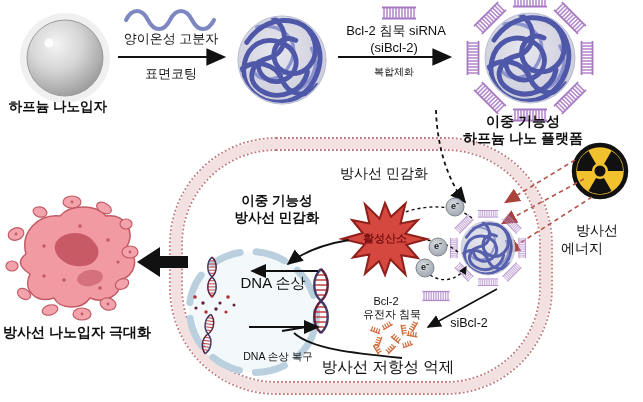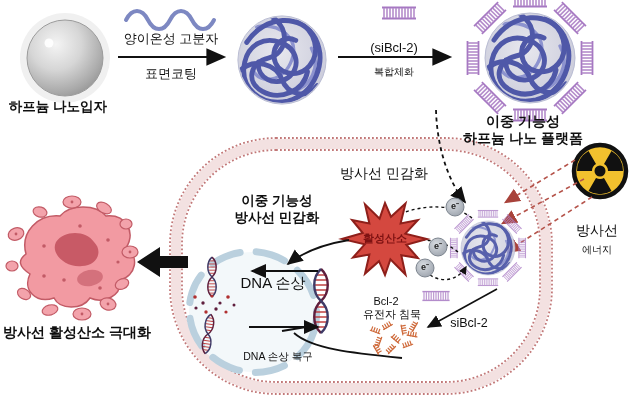--- a/index.html
+++ b/index.html
@@ -270,33 +270,35 @@
       <circle cx="-62" cy="-26" r="1.4"></circle>
           <circle cx="30" cy="44" r="1.4"></circle>
           <circle cx="52" cy="-8" r="1.4"></circle>
     </g>
   </g>
 </svg>
 
 <div class="lbl b" style="left:58px;top:107px;font-size:13.5px;">하프늄 나노입자</div>
 <div class="lbl" style="left:171px;top:39px;font-size:13px;">양이온성 고분자</div>
 <div class="lbl" style="left:171px;top:74px;font-size:13px;">표면코팅</div>
+<div class="lbl" style="left:396px;top:31px;font-size:13px;">Bcl-2 침묵 siRNA</div>
 <div class="lbl" style="left:394px;top:48px;font-size:13px;">(siBcl-2)</div>
 <div class="lbl" style="left:394px;top:71px;font-size:10px;">복합체화</div>
 <div class="lbl b" style="left:523px;top:122px;font-size:14px;">이중 기능성</div>
 <div class="lbl b" style="left:523px;top:139px;font-size:14px;">하프늄 나노 플랫폼</div>
 <div class="lbl" style="left:597px;top:231px;font-size:14px;">방사선</div>
-<div class="lbl" style="left:597px;top:249px;font-size:10px;">에너지</div>
+<div class="lbl" style="left:582px;top:249px;font-size:14px;">에너지</div>
 <div class="lbl" style="left:384px;top:174px;font-size:14px;">방사선 민감화</div>
 <div class="lbl b" style="left:277px;top:201px;font-size:13.5px;">이중 기능성</div>
 <div class="lbl b" style="left:277px;top:218px;font-size:13.5px;">방사선 민감화</div>
 <div class="lbl b" style="left:385px;top:238px;font-size:11px;color:#7e1212;">활성산소</div>
 <div class="lbl b" style="left:455px;top:207px;font-size:9px;color:#222;">e⁻</div>
 <div class="lbl b" style="left:438px;top:247px;font-size:9px;color:#222;">e⁻</div>
 <div class="lbl b" style="left:425px;top:268px;font-size:9px;color:#222;">e⁻</div>
 <div class="lbl" style="left:273px;top:283px;font-size:15px;">DNA 손상</div>
 <div class="lbl" style="left:278px;top:317px;font-size:10.5px;margin-top:40px;">DNA 손상 복구</div>
 <div class="lbl" style="left:386px;top:301px;font-size:11px;">Bcl-2</div>
 <div class="lbl" style="left:392px;top:314px;font-size:11px;">유전자 침묵</div>
 <div class="lbl" style="left:469px;top:324px;font-size:12.5px;">siBcl-2</div>
-<div class="lbl b" style="left:77px;top:333px;font-size:14px;">방사선 활성산소 극대화</div>
+<div class="lbl" style="left:388px;top:367px;font-size:15.5px;">방사선 저항성 억제</div>
+<div class="lbl b" style="left:77px;top:333px;font-size:14px;">방사선 나노입자 극대화</div>
 
 </div>
 
 </body></html>

